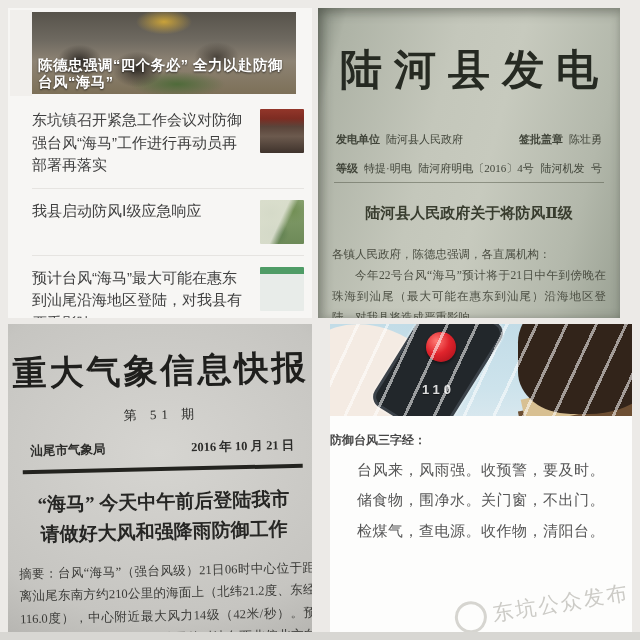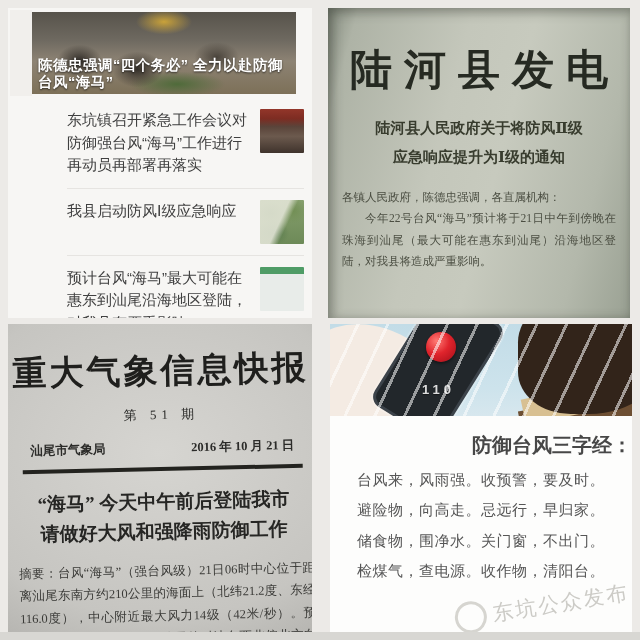--- a/index.html
+++ b/index.html
@@ -15,39 +15,39 @@
     background:
       radial-gradient(40px 18px at 50% 12%, #c9a23a 0%, rgba(201,162,58,0) 70%),
       radial-gradient(30px 22px at 18% 60%, #2e2a26 0%, rgba(46,42,38,0) 75%),
       radial-gradient(34px 24px at 40% 70%, #35302a 0%, rgba(53,48,42,0) 75%),
       radial-gradient(30px 20px at 70% 55%, #4a443c 0%, rgba(74,68,60,0) 75%),
       radial-gradient(60px 16px at 55% 88%, #4f6b3a 0%, rgba(79,107,58,0) 80%),
       linear-gradient(180deg,#57534b 0%,#6e6960 34%,#8d8374 60%,#7d7058 100%);}
   .featured .caption{position:absolute;left:6px;right:4px;bottom:2px;color:#ffffff;font-size:14.5px;
     font-weight:bold;line-height:1.22;text-shadow:0 1px 2px rgba(0,0,0,.65);letter-spacing:.5px;}
   .feed-list{position:absolute;left:24px;right:8px;top:90px;}
-  .feed-item{display:flex;align-items:flex-start;padding:11px 0;border-bottom:1px solid #e6e4e1;margin-left:35px;}
+  .feed-item{display:flex;align-items:flex-start;padding:11px 0;border-bottom:1px solid #e6e4e1;}
   .feed-item:last-child{border-bottom:none;}
   .feed-item .t{flex:1;font-size:15px;color:#404040;line-height:1.5;padding-right:10px;}
   .feed-item.single{align-items:flex-start;}
   .thumb{width:44px;height:44px;flex:0 0 44px;border-radius:1px;}
   .thumb.meeting{background:linear-gradient(180deg,#93362a 0%,#7d2c22 22%,#5a443a 40%,#6c5a4e 62%,#3f332c 100%);}
   .thumb.trees{background:
       linear-gradient(115deg, rgba(226,228,214,.9) 46%, rgba(226,228,214,0) 60%),
       radial-gradient(16px 14px at 25% 30%, #5e7e4a, rgba(94,126,74,0) 80%),
       radial-gradient(18px 16px at 75% 25%, #728f55, rgba(114,143,85,0) 80%),
       radial-gradient(20px 16px at 30% 75%, #55774a, rgba(85,119,74,0) 80%),
       linear-gradient(180deg,#87a06e,#6d8a58);}
   .thumb.map{background:
       linear-gradient(180deg,#4f9c66 0%,#4f9c66 16%, #e8ece9 16%),
       linear-gradient(135deg, rgba(160,178,190,0) 40%, #9fb3c0 48%, rgba(160,178,190,0) 62%),
       #e8ece9;}
 
   
-  .tr{left:328px;top:8px;width:302px;height:310px;color:#3f4238;
+  .tr{left:318px;top:8px;width:302px;height:310px;color:#3f4238;
     background:linear-gradient(105deg,#868d80 0%,#aeb3a6 8%,#c4c7bb 38%,#c7cabe 55%,#b3b8ab 82%,#9aa193 100%);
     box-shadow:inset 0 6px 10px rgba(40,45,35,.25), inset 6px 0 10px rgba(40,45,35,.25);
     font-family:"Liberation Serif","DejaVu Serif",serif;}
   .tg-title{margin-top:34px;text-align:center;font-size:42px;font-weight:bold;color:#262a22;letter-spacing:12px;text-indent:12px;}
   .tg-fields{margin:30px 16px 0;font-size:11px;color:#41453a;}
   .tg-row{display:flex;justify-content:space-between;align-items:baseline;padding:4px 2px;}
   .tg-row.second{margin-top:6px;border-bottom:1px solid rgba(70,75,60,.45);padding-bottom:6px;}
   .tg-label{font-weight:bold;margin-right:6px;}
   .tg-notice{margin-top:16px;text-align:center;font-size:15px;font-weight:bold;color:#383c2e;line-height:1.9;}
   .tg-body{margin:16px 14px 0;font-size:11.5px;line-height:1.85;color:#4b4e42;text-align:justify;}
@@ -73,21 +73,21 @@
     background:repeating-linear-gradient(115deg, rgba(255,255,255,0) 0 24px, rgba(255,255,255,.55) 24px 27px);}
   .illus .hand{position:absolute;left:-30px;top:4px;width:150px;height:110px;background:#f4ebe3;border-radius:50% 60% 40% 50%;transform:rotate(18deg);}
   .illus .phone{position:absolute;left:68px;top:-26px;width:74px;height:128px;background:#22272b;border:3px solid #3c434a;border-radius:12px;transform:rotate(32deg);box-shadow:0 0 0 2px rgba(255,255,255,.2);}
   .illus .button{position:absolute;left:96px;top:8px;width:30px;height:30px;border-radius:50%;
     background:radial-gradient(circle at 35% 30%, #ff7a74 0%, #e0242c 45%, #a30d18 100%);box-shadow:0 2px 3px rgba(0,0,0,.4);}
   .illus .dial{position:absolute;left:92px;top:58px;color:rgba(255,255,255,.85);font-size:13px;font-weight:bold;letter-spacing:4px;text-shadow:0 1px 1px rgba(0,0,0,.4);}
   .illus .hair{position:absolute;right:-36px;top:-30px;width:150px;height:120px;background:#32241a;border-radius:46% 54% 60% 40%;}
   .illus .face{position:absolute;right:-8px;top:-12px;width:60px;height:40px;background:#f3dcc4;border-radius:50%;}
   .illus .collar{position:absolute;right:-20px;top:62px;width:130px;height:26px;background:#d8c092;transform:rotate(-12deg);}
   .illus .shoulder{position:absolute;right:-40px;top:74px;width:150px;height:60px;background:#6d4f33;transform:rotate(-10deg);}
-  .rhyme-head{margin-top:16px;text-align:right;font-size:20px;font-weight:bold;color:#474747;}
+  .rhyme-head{margin-top:16px;text-align:left;font-size:12px;font-weight:bold;color:#474747;}
   .rhyme{text-align:center;}
   .rhyme .line{font-size:15px;color:#565656;margin-top:11.5px;letter-spacing:.5px;}
   .watermark{position:absolute;right:2px;bottom:10px;display:flex;align-items:center;gap:6px;color:#c7c6c1;transform:rotate(-9deg);opacity:.9;}
   .watermark .ring{width:26px;height:26px;border:3px solid #d2d1cc;border-radius:50%;}
   .watermark .wm-text{font-size:21px;letter-spacing:2px;font-family:"Liberation Serif","DejaVu Serif",serif;}
 
   .bottom-bar{position:absolute;left:0;right:0;top:632px;height:8px;background:#d8d7d3;}
 </style>
 </head>
 <body>
@@ -112,23 +112,34 @@
       <div class="feed-item">
         <div class="t">预计台风“海马”最大可能在惠东到汕尾沿海地区登陆，对我县有严重影响</div>
         <div class="thumb map"></div>
       </div>
 
     </div>
   </div>
 
   <div class="tile tr">
     <div class="tg-title">陆河县发电</div>
+    <div class="tg-fields">
+      <div class="tg-row">
+        <span><span class="tg-label">发电单位</span><span>陆河县人民政府</span></span>
+        <span><span class="tg-label">签批盖章</span><span>陈壮勇</span></span>
+      </div>
+      <div class="tg-row second">
+        <span><span class="tg-label">等级</span><span>特提·明电</span></span>
+        <span>陆河府明电〔2016〕4号</span>
+        <span>陆河机发</span>
+        <span>号</span>
+      </div>
+    </div>
     <div class="tg-notice">
       <div>陆河县人民政府关于将防风Ⅱ级</div>
-      <div>应急响应提升为Ⅰ级的通知</div>
     </div>
     <div class="tg-body">
       <div>各镇人民政府，陈德忠强调，各直属机构：</div>
       <div class="indent">今年22号台风“海马”预计将于21日中午到傍晚在珠海到汕尾（最大可能在惠东到汕尾）沿海地区登陆，对我县将造成严重影响。</div>
 
     </div>
   </div>
 
   <div class="tile bl">
     <div class="bl-inner">
@@ -155,21 +166,20 @@
       <div class="dial">110</div>
       <div class="shoulder"></div>
       <div class="collar"></div>
       <div class="face"></div>
       <div class="hair"></div>
       <div class="rain"></div>
     </div>
     <div class="rhyme-head">防御台风三字经：</div>
     <div class="rhyme">
       <div class="line">台风来，风雨强。收预警，要及时。</div>
-      <div class="line">避险物，向高走。忌远行，早归家。</div>
       <div class="line">储食物，围净水。关门窗，不出门。</div>
       <div class="line">检煤气，查电源。收作物，清阳台。</div>
 
     </div>
     <div class="watermark">
       <div class="ring"></div>
       <div class="wm-text">东坑公众发布</div>
     </div>
   </div>
 

